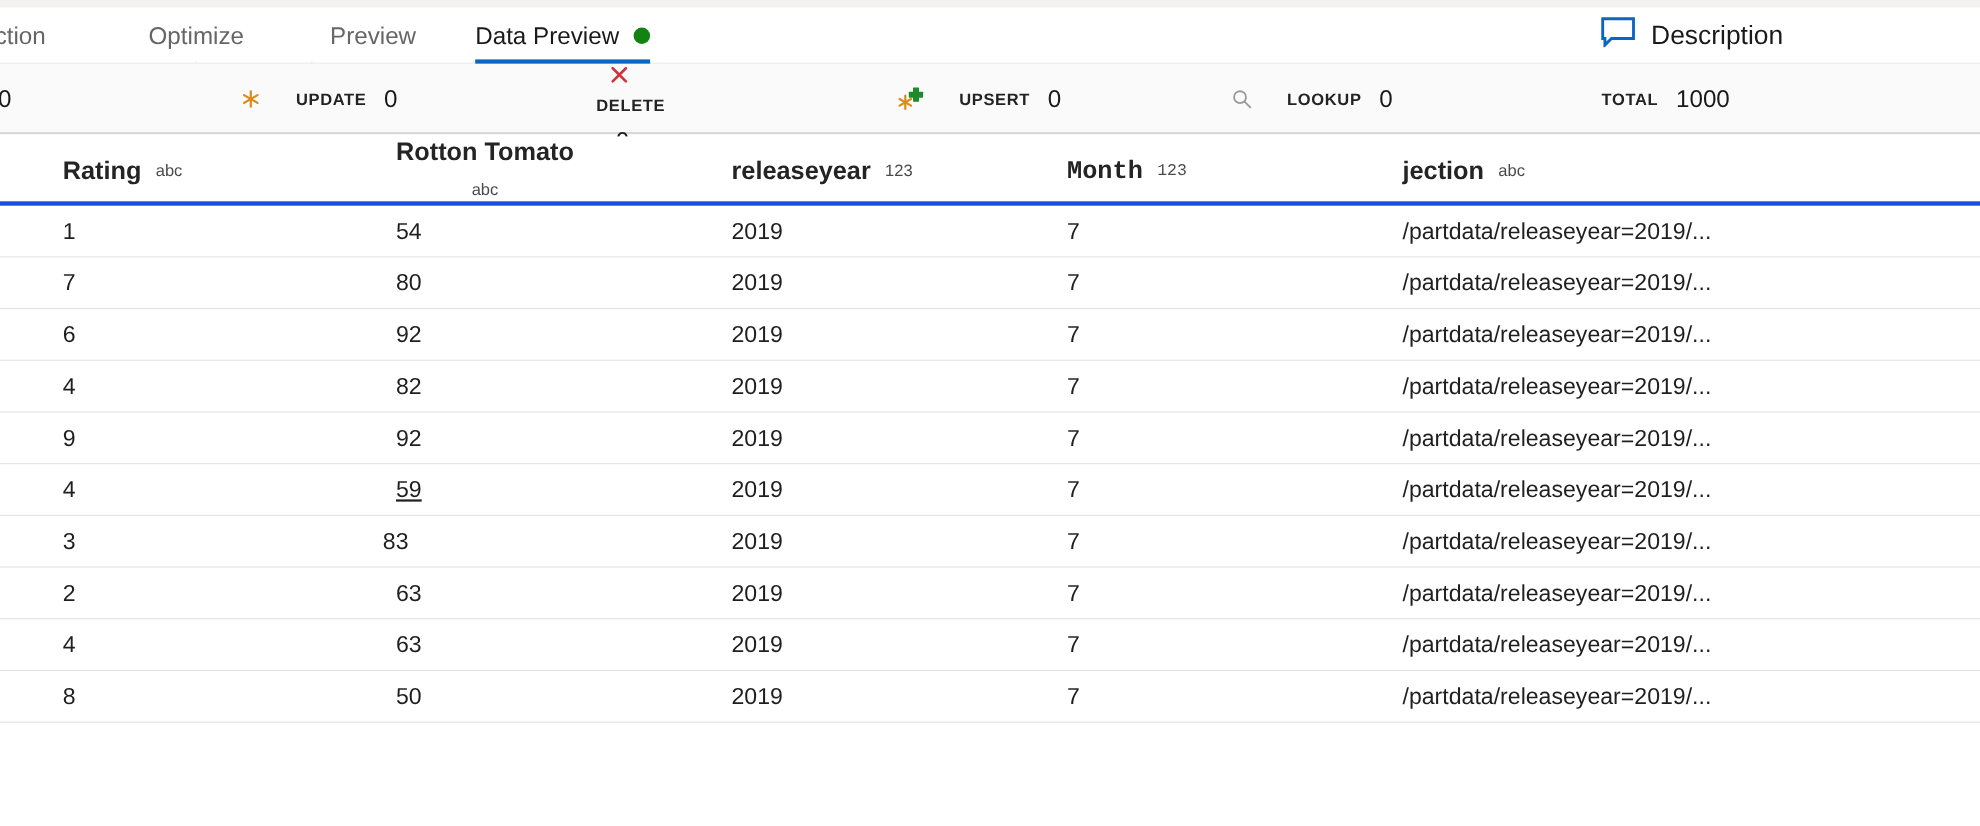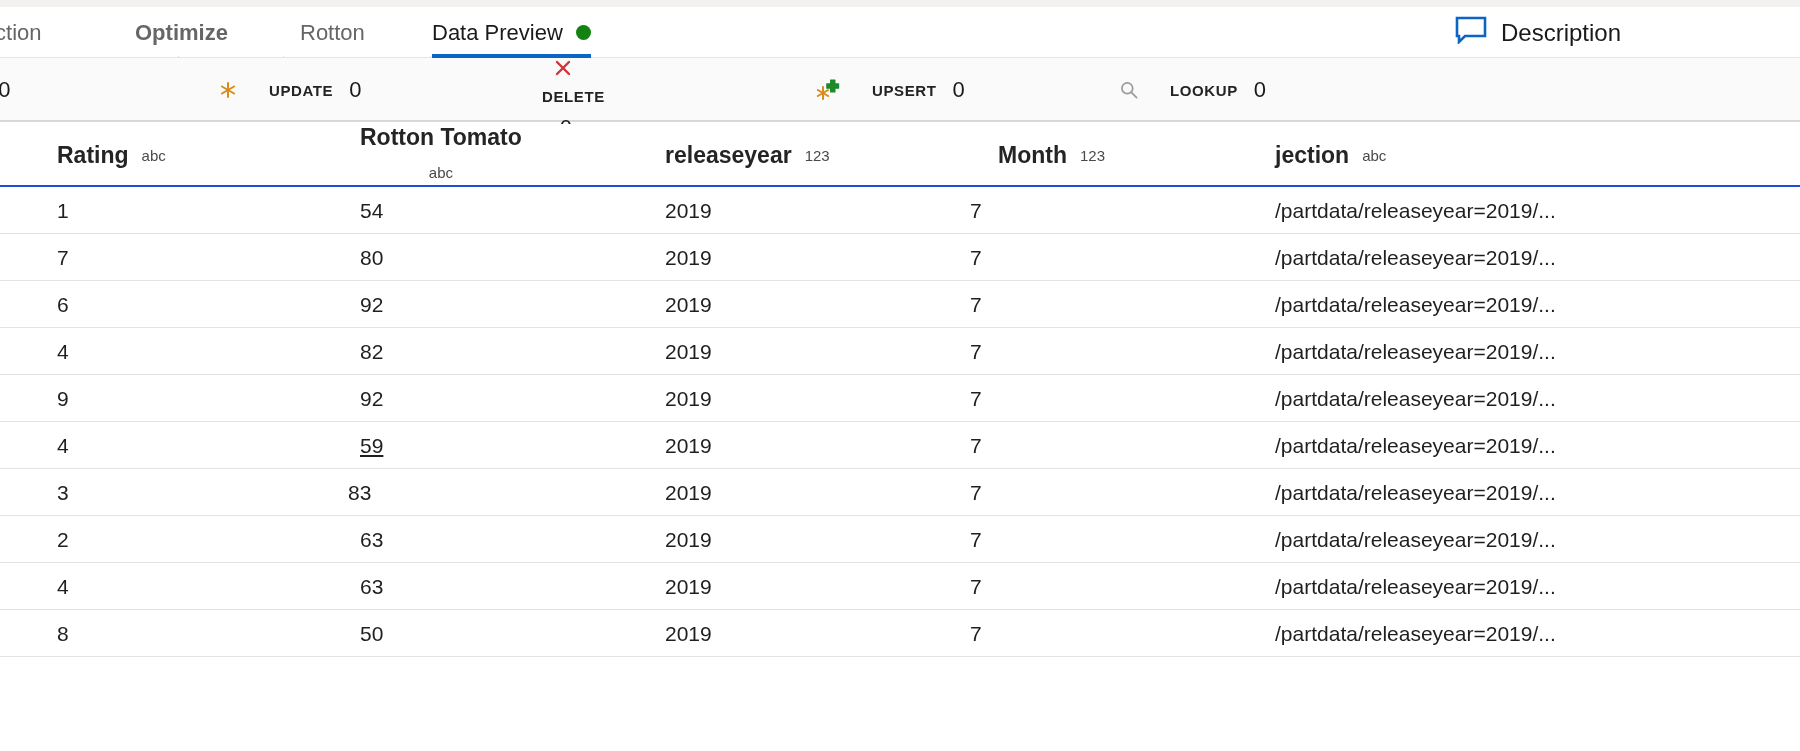--- a/index.html
+++ b/index.html
@@ -80,21 +80,21 @@
 
   
   .table {
     position: absolute; top: 124px; left: 0;
     width: 1800px; height: 627px;
     background: #ffffff;
   }
   .thead {
     position: relative;
     height: 63px;
-    border-bottom: 2px solid #1d4ed8;
+    border-bottom: 4px solid #1d4ed8;
   }
   .th {
     position: absolute; top: 0; height: 63px;
     display: flex; align-items: center; gap: 13px;
     white-space: nowrap;
     cursor: pointer;
   }
   .th .name {
     font-size: 23px; font-weight: bold; color: #242424;
   }
@@ -115,25 +115,25 @@
 </style>
 </head>
 <body>
 
 <div class="top-strip"></div>
 
 <div class="tabbar" id="tabbar">
     <div class="tab" style="left: -22px;">
       <span>jection</span>
     </div>
-    <div class="tab" style="left: 135px; font-weight: bold;">
+    <div class="tab" style="left: 135px;">
       <span>Optimize</span>
     </div>
     <div class="tab" style="left: 300px;">
-      <span>Rotton</span>
+      <span>Preview</span>
     </div>
     <div class="tab active" style="left: 432px;">
       <span>Data Preview</span>
       <span class="dot" style="background: rgb(18, 131, 19);"></span>
       <span class="underline" style="background: rgb(11, 102, 195);"></span>
     </div>
     <span class="tab-sep" style="left: 178px;"></span>
     <span class="tab-sep" style="left: 283px;"></span>
     <span class="tab-sep" style="left: 430px;"></span>
   </div>
@@ -197,37 +197,42 @@
     <div class="stat" style="left: 1119px;">
       <span class="ico">
         <svg width="20" height="20" viewBox="0 0 20 20">
           <circle cx="8.3" cy="8.3" r="5.4" fill="none" stroke="#9a9a9a" stroke-width="1.7"></circle>
           <line x1="12.4" y1="12.4" x2="17.6" y2="17.6" stroke="#9a9a9a" stroke-width="1.7" stroke-linecap="round"></line>
         </svg>
       </span>
       <span class="lbl">LOOKUP</span>
       <span class="val">0</span>
     </div>
+    <div class="stat" style="left: 1425px;">
+      <span class="ico"></span>
+      <span class="lbl">TOTAL</span>
+      <span class="val">1000</span>
+    </div>
   </div>
 
 <div class="table">
   <div class="thead" id="thead">
       <div class="th" style="left: 57px;">
         <span class="name">Rating</span>
         <span class="type">abc</span>
       </div>
       <div class="th" style="left: 360px; flex-direction: column;">
         <span class="name">Rotton Tomato</span>
         <span class="type">abc</span>
       </div>
       <div class="th" style="left: 665px;">
         <span class="name">releaseyear</span>
         <span class="type">123</span>
       </div>
-      <div class="th" style="left: 998px;">
+      <div class="th" style="left: 970px; font-family: Liberation Mono, monospace;">
         <span class="name">Month</span>
         <span class="type">123</span>
       </div>
       <div class="th" style="left: 1275px;">
         <span class="name">jection</span>
         <span class="type">abc</span>
       </div>
     </div>
   <div id="tbody">
       <div class="row">

